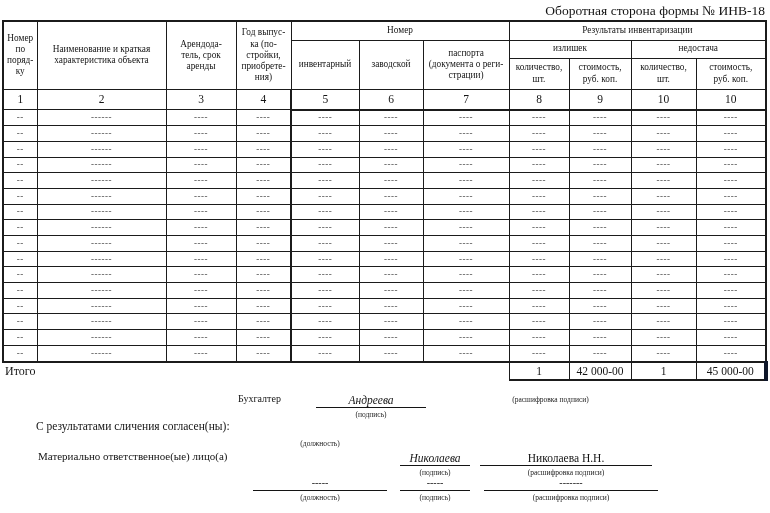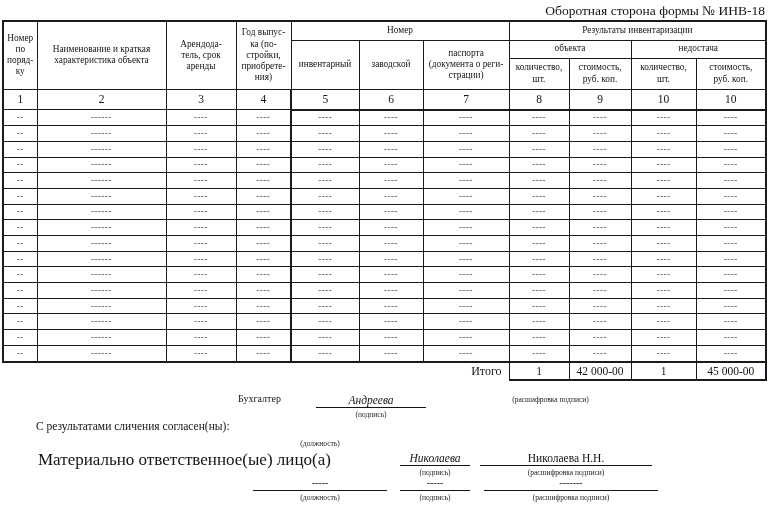--- a/index.html
+++ b/index.html
@@ -28,22 +28,22 @@
   tr.nums td:nth-child(n+5) { border-bottom:2px solid #1b1b1b; }
   tr.nums td:nth-child(5) { border-left:2px solid #1b1b1b; }
 
   tbody.rows td { height:14.7px; font-size:9px; color:#333; letter-spacing:0.5px; line-height:1; }
   tbody.rows td:first-child { border-left:2px solid #1b1b1b; }
   tbody.rows td:last-child { border-right:2px solid #1b1b1b; }
   tbody.rows td:nth-child(5) { border-left:2px solid #1b1b1b; }
   tbody.rows tr:last-child td { border-bottom:2px solid #1b1b1b; }
 
   tr.totals td { height:16px; font-size:11.5px; border-bottom:2px solid #1b1b1b; }
-  tr.totals td:last-child { border-right:2px solid #0f172a; }
-  tr.totals td.spacer { border:none; text-align:right; padding-right:7px; font-size:12px; color:#141414; }
+  tr.totals td:last-child { border-right:4px solid #0f172a; }
+  tr.totals td.spacer { border:none; text-align:left; padding-right:7px; font-size:12px; color:#141414; }
 
   .abs { position:absolute; }
   .sig-label { font-size:10px; white-space:nowrap; }
   .sig-unit .val {
     font-size:11.5px; text-align:center; height:14px; line-height:14px;
     border-bottom:1px solid #141414; white-space:pre-line;
   }
   .sig-unit .val.two { height:28px; line-height:14px; }
   .sig-unit .val.script { font-style:italic; }
   .sig-unit .cap { font-size:7.5px; text-align:center; line-height:9px; margin-top:2px; color:#222; white-space:nowrap; }
@@ -87,21 +87,21 @@
 ния)</th>
         <th colspan="3">Номер</th>
         <th colspan="4">Результаты инвентаризации</th>
       </tr>
       <tr class="h2">
         <th rowspan="2">инвентарный</th>
         <th rowspan="2">заводской</th>
         <th rowspan="2">паспорта
 (документа о реги-
 страции)</th>
-        <th colspan="2">объекта</th>
+        <th colspan="2">излишек</th>
         <th colspan="2">недостача</th>
       </tr>
       <tr class="h3">
         <th>количество,
 шт.</th>
         <th>стоимость,
 руб. коп.</th>
         <th>количество,
 шт.</th>
         <th>стоимость,
@@ -348,21 +348,21 @@
     <div class="val script">Андреева</div>
     <div class="cap">(подпись)</div>
   </div>
 
   <div class="abs sig-unit" style="left:440px; top:393px; width:221px;">
     <div class="cap">(расшифровка подписи)</div>
   </div>
 
   <div class="abs sig-label" style="left:36px; top:420px; font-size:11.5px;">С результатами сличения согласен(ны):</div>
 
-  <div class="abs sig-label" style="left:38px; top:450px; font-size:17px;">Материально ответственное(ые) лицо(а)</div>
+  <div class="abs sig-label" style="left:38px; top:450px; font-size:11px;">Материально ответственное(ые) лицо(а)</div>
 
   <div class="abs sig-unit" style="left:253px; top:437px; width:134px;">
     <div class="cap">(должность)</div>
   </div>
 
   <div class="abs sig-unit" style="left:400px; top:451px; width:70px;">
     <div class="val script">Николаева</div>
     <div class="cap">(подпись)</div>
   </div>
 

